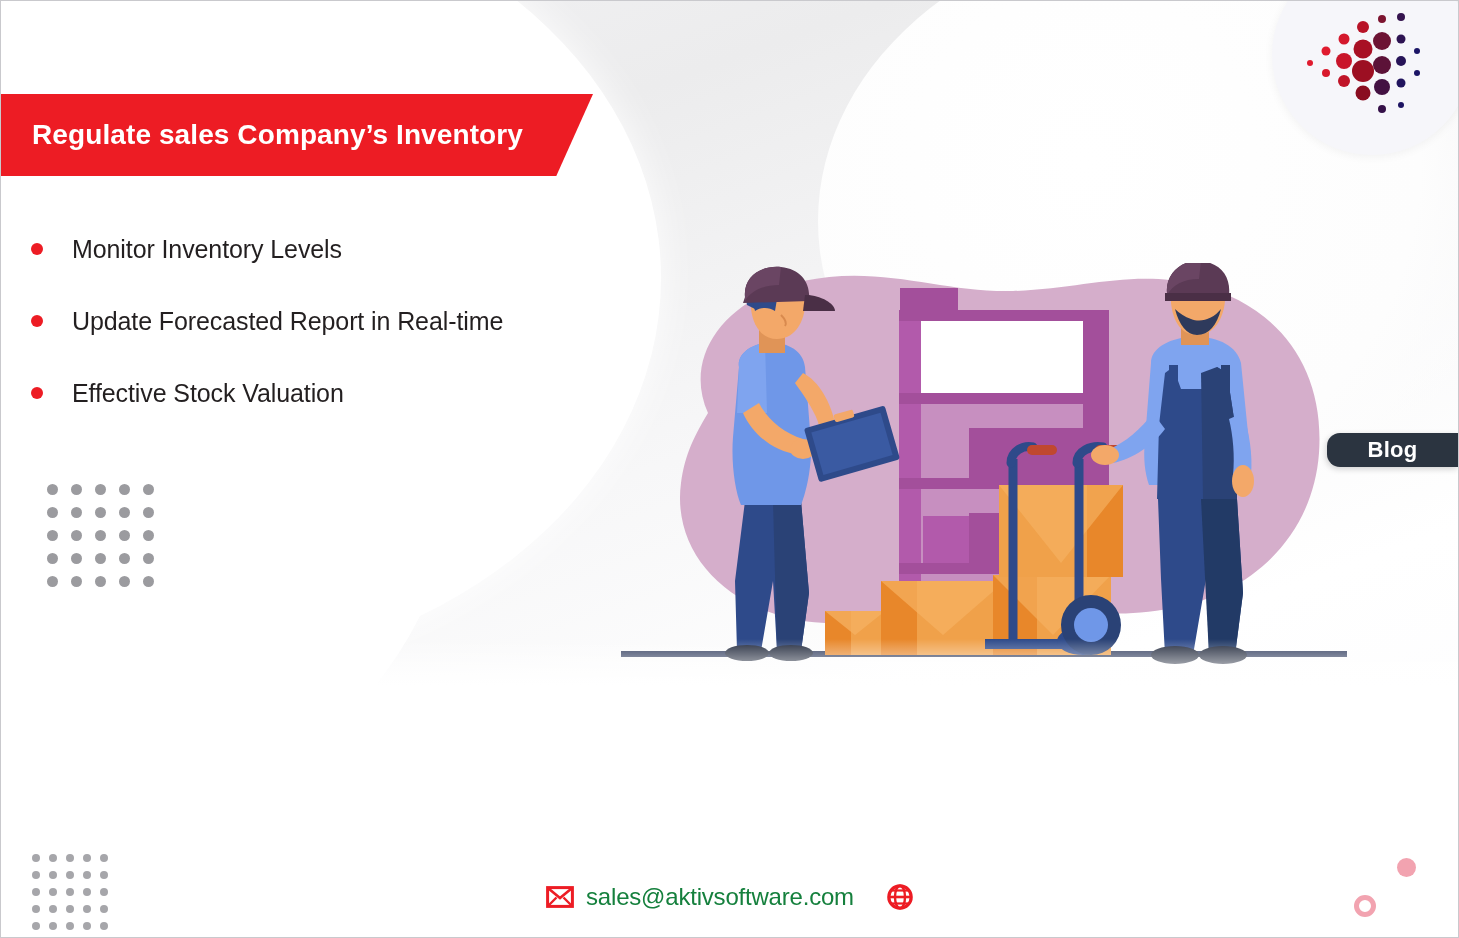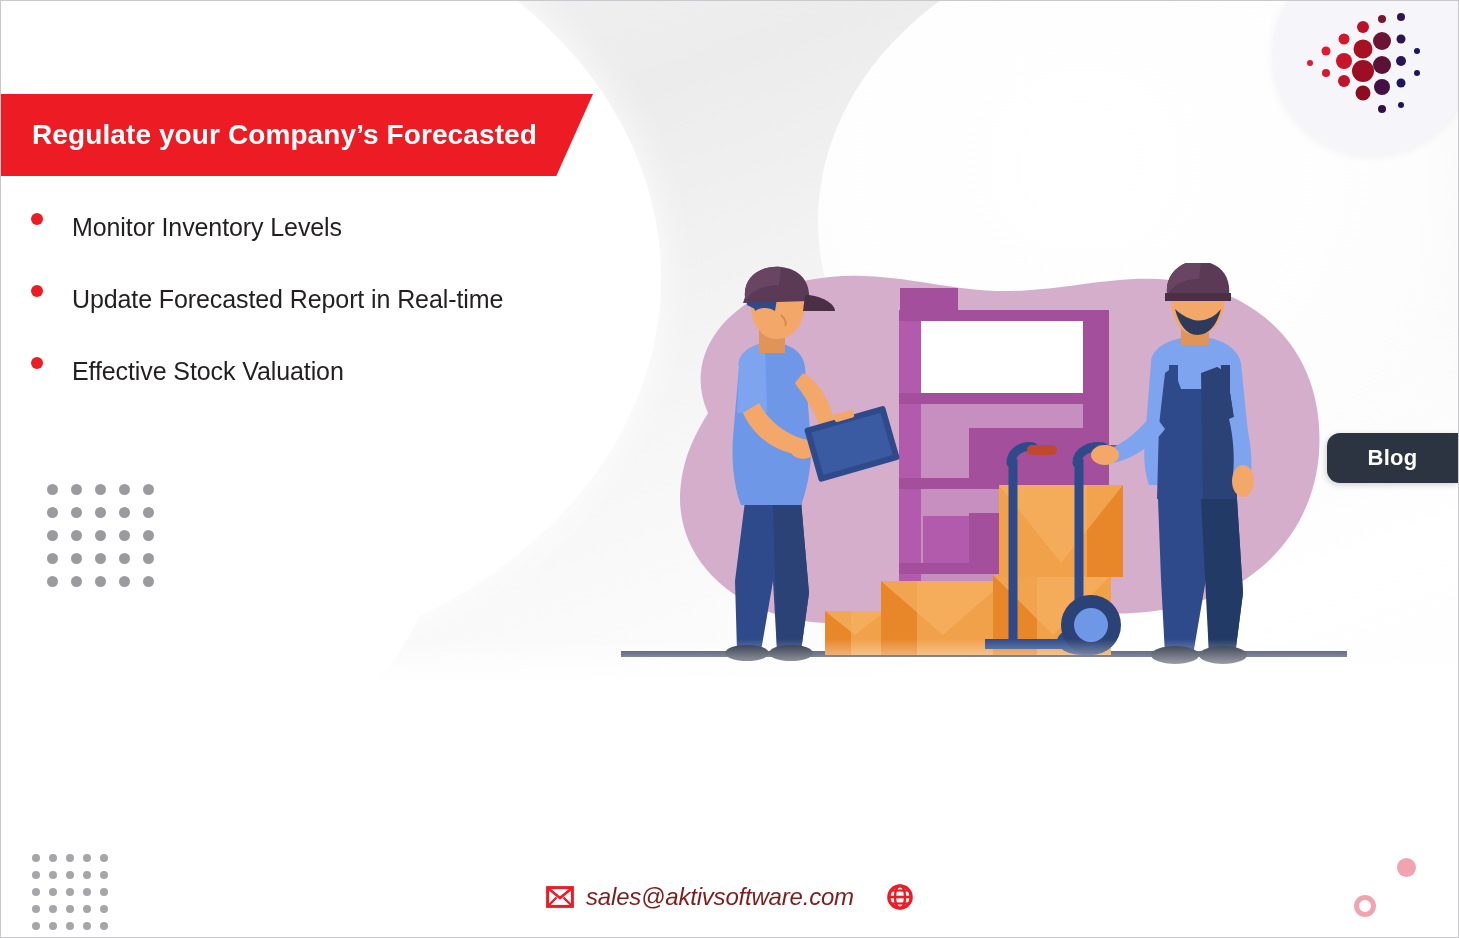--- a/index.html
+++ b/index.html
@@ -100,21 +100,21 @@
 
   
   .bullets {
     position: absolute;
     left: 24px;
     top: 212px;
     width: 620px;
   }
   .bullet-row {
     display: flex;
-    align-items: flex-start;
+    align-items: center;
     height: 72px;
   }
   .bullet-dot {
     width: 12px;
     height: 12px;
     border-radius: 50%;
     background: #ed1c24;
     flex: 0 0 auto;
     margin-left: 6px;
     margin-right: 29px;
@@ -165,21 +165,21 @@
     overflow: hidden;
   }
   .logo-circle svg { position: absolute; left: 34px; top: 56px; }
 
   
   .blog-tab {
     position: absolute;
     right: 0;
     top: 432px;
     width: 131px;
-    height: 50px;
+    height: 34px;
     background: #2b3440;
     border-radius: 13px 0 0 13px;
     display: flex;
     align-items: center;
     justify-content: center;
     box-shadow: -1px 2px 6px rgba(0,0,0,0.18);
   }
   .blog-tab span {
     color: #ffffff;
     font-size: 22px;
@@ -207,23 +207,22 @@
     justify-content: center;
     gap: 33px;
   }
   .footer-item {
     display: flex;
     align-items: center;
     gap: 12px;
   }
   .footer-text {
     font-size: 24px;
-    color: #7f1d1d;
+    color: #15803d;
     letter-spacing: -0.2px;
-    font-style: italic;
   }
   .footer-icon { display: block; flex: 0 0 auto; }
 
   
   .deco-dot-filled {
     position: absolute;
     right: 42px;
     bottom: 60px;
     width: 19px; height: 19px;
     border-radius: 50%;
@@ -375,21 +374,21 @@
       <path d="M554,30 C552,10 570,-4 588,-2 C608,0 618,14 616,32 L552,34 Z" fill="#5b3a55"></path>
       <path d="M554,30 C552,10 570,-4 588,-2 L586,16 C570,16 560,22 554,32 Z" fill="#6a4563"></path>
       <path d="M552,30 L618,30 L618,38 L552,38 Z" fill="#4a2f46"></path>
     </svg>
   </div>
 
   <div class="bottom-white-fade"></div>
   <div class="bottom-white"></div>
 
   <div class="banner">
-    <div class="banner-title">Regulate your Company’s Forecasted</div>
+    <div class="banner-title">Regulate sales Company’s Inventory</div>
   </div>
 
   <div class="bullets">
     <div class="bullet-row">
       <span class="bullet-dot"></span>
       <span class="bullet-text">Monitor Inventory Levels</span>
     </div>
     <div class="bullet-row">
       <span class="bullet-dot"></span>
       <span class="bullet-text">Update Forecasted Report in Real-time</span>

